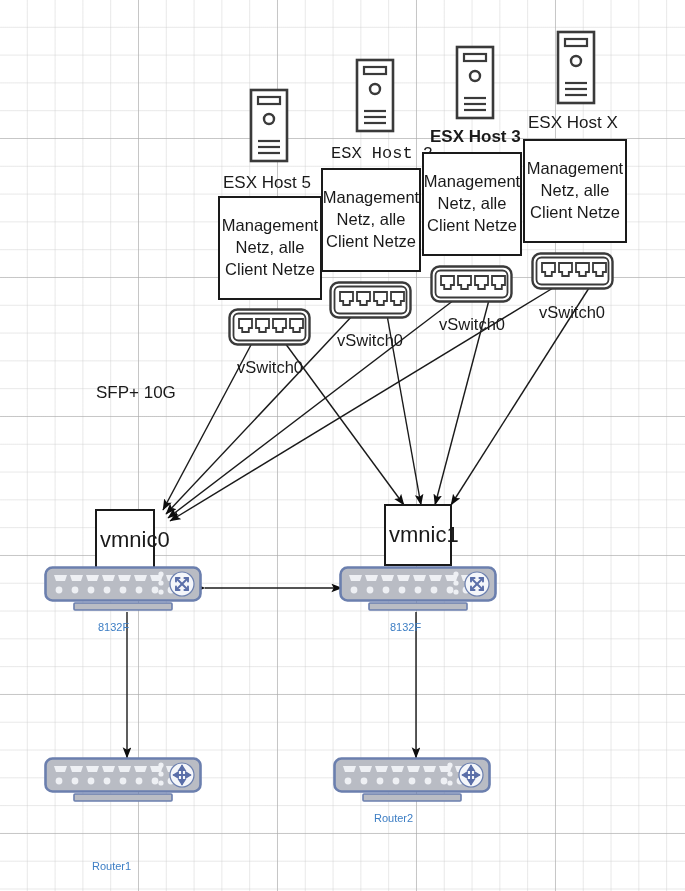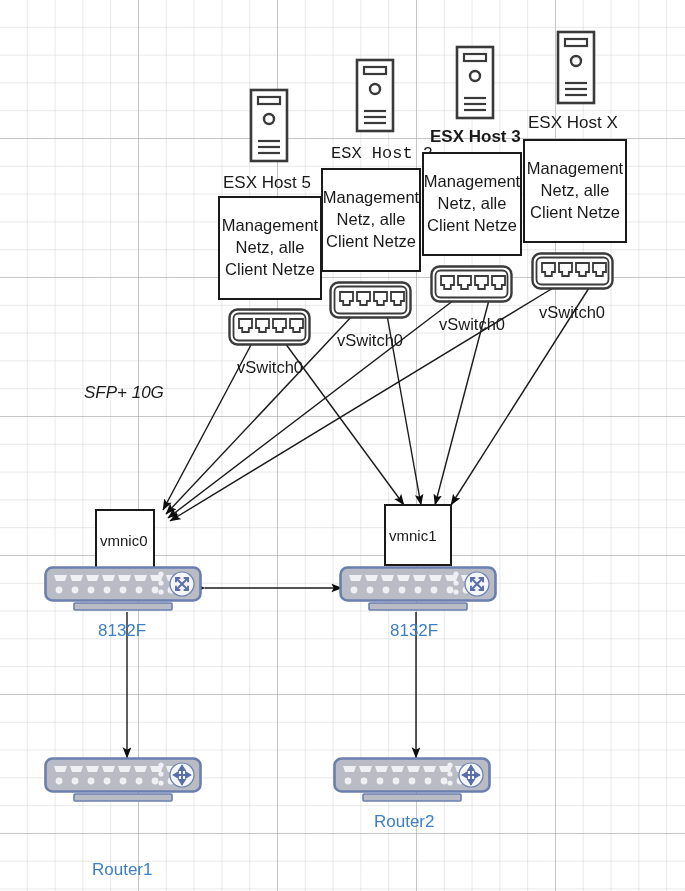--- a/index.html
+++ b/index.html
@@ -68,31 +68,31 @@
 
   
   .vmnic{
     position:absolute;
     background:#ffffff;
     border:2px solid #1a1a1a;
     box-sizing:border-box;
     display:flex;
     align-items:center;
     justify-content:flex-start;
-    font-size:15px;
+    font-size:22px;
     color:#1a1a1a;
     padding-left:3px;
   }
 
   
   .netdev{position:absolute;}
   .netdev svg{display:block;}
   .dev-label{
     position:absolute;
-    font-size:17px;
+    font-size:11px;
     color:#3d7ec4;
     white-space:nowrap;
     text-align:center;
   }
 
   
   .annot{
     position:absolute;
     font-size:17px;
     color:#1a1a1a;
@@ -264,21 +264,21 @@
       <g fill="#fff" stroke="#3a3a3a" stroke-width="1.8">
         <path d="M11,11 h13 v9 h-3.2 v4 h-6.6 v-4 H11 z"></path>
         <path d="M28,11 h13 v9 h-3.2 v4 h-6.6 v-4 H28 z"></path>
         <path d="M45,11 h13 v9 h-3.2 v4 h-6.6 v-4 H45 z"></path>
         <path d="M62,11 h13 v9 h-3.2 v4 h-6.6 v-4 H62 z"></path>
       </g>
     </svg>
   </div>
   <div class="vswitch-label" style="left:539px;top:303px;">vSwitch0</div>
 
-  <div class="annot" style="left:84px;top:383px;font-style:italic;">SFP+ 10G</div>
+  <div class="annot" style="left:96px;top:383px;">SFP+ 10G</div>
 
   <div class="vmnic" style="left:95px;top:509px;width:60px;height:62px;">vmnic0</div>
   <div class="vmnic" style="left:384px;top:504px;width:68px;height:62px;">vmnic1</div>
 
   <div class="netdev" style="left:44px;top:566px;">
     <svg width="158" height="46" viewBox="0 0 158 46">
       <rect x="30" y="37" width="98" height="7" rx="1" fill="#b9bcc4" stroke="#6b7fae" stroke-width="1.6"></rect>
       <rect x="1.5" y="1.5" width="155" height="33" rx="7" ry="7" fill="#b9bcc4" stroke="#6b7fae" stroke-width="2.6"></rect>
       <g fill="#eef0f4">
         <path d="M10,9 h13 l-2,6 h-9 z"></path>

